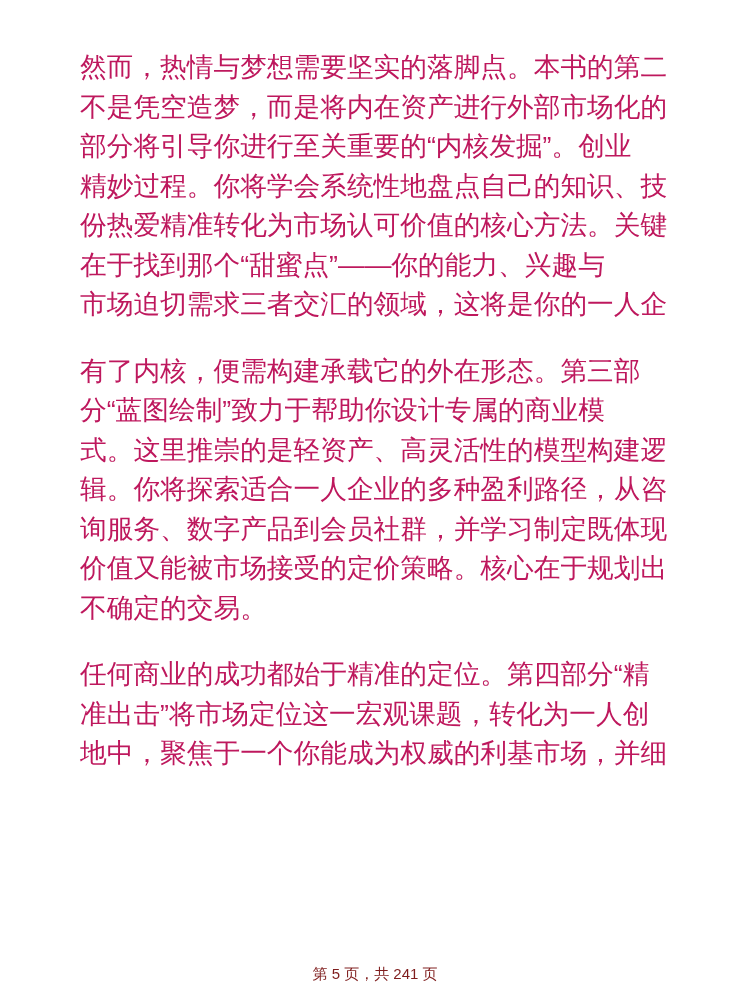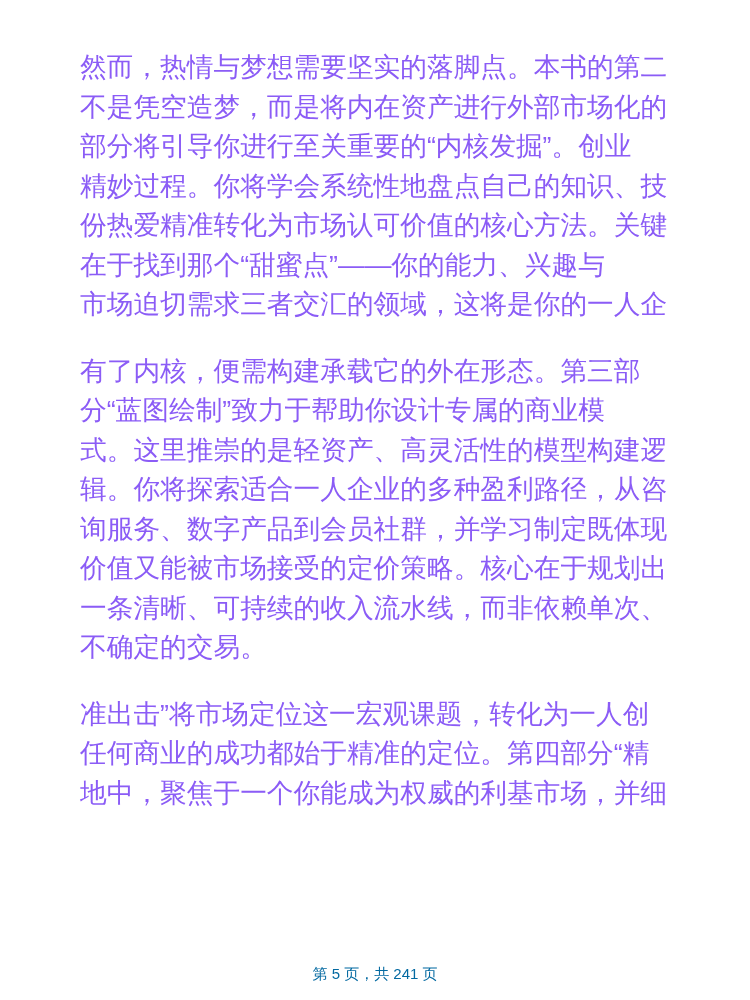--- a/index.html
+++ b/index.html
@@ -31,32 +31,32 @@
     margin: 0 0 27px 0;
   }
   .para:last-child {
     margin-bottom: 0;
   }
   .line {
     font-size: 26.7px;
     line-height: 39.5px;
     white-space: nowrap;
     letter-spacing: 0;
-    color: #8b5cf6;
+    color: #be185d;
     text-align: left;
   }
   .footer {
     position: absolute;
     left: 0;
     right: 0;
     bottom: 16px;
     text-align: center;
     font-size: 15px;
     line-height: 20px;
-    color: #0369a1;
+    color: #7f1d1d;
   }
 </style>
 </head>
 <body>
 
 <div class="page">
   <div class="content">
 
     <div class="para">
       <div class="line">然而，热情与梦想需要坚实的落脚点。本书的第二</div>
@@ -68,26 +68,25 @@
       <div class="line">市场迫切需求三者交汇的领域，这将是你的一人企</div>
     </div>
 
     <div class="para">
       <div class="line">有了内核，便需构建承载它的外在形态。第三部</div>
       <div class="line">分“蓝图绘制”致力于帮助你设计专属的商业模</div>
       <div class="line">式。这里推崇的是轻资产、高灵活性的模型构建逻</div>
       <div class="line">辑。你将探索适合一人企业的多种盈利路径，从咨</div>
       <div class="line">询服务、数字产品到会员社群，并学习制定既体现</div>
       <div class="line">价值又能被市场接受的定价策略。核心在于规划出</div>
-      <div class="line">一条清晰、可持续的收入流水线，而非依赖单次、</div>
       <div class="line">不确定的交易。</div>
     </div>
 
     <div class="para">
+      <div class="line">任何商业的成功都始于精准的定位。第四部分“精</div>
       <div class="line">准出击”将市场定位这一宏观课题，转化为一人创</div>
-      <div class="line">任何商业的成功都始于精准的定位。第四部分“精</div>
       <div class="line">地中，聚焦于一个你能成为权威的利基市场，并细</div>
     </div>
 
   </div>
 
   <div class="footer">第 5 页，共 241 页</div>
 </div>
 
 </body></html>

